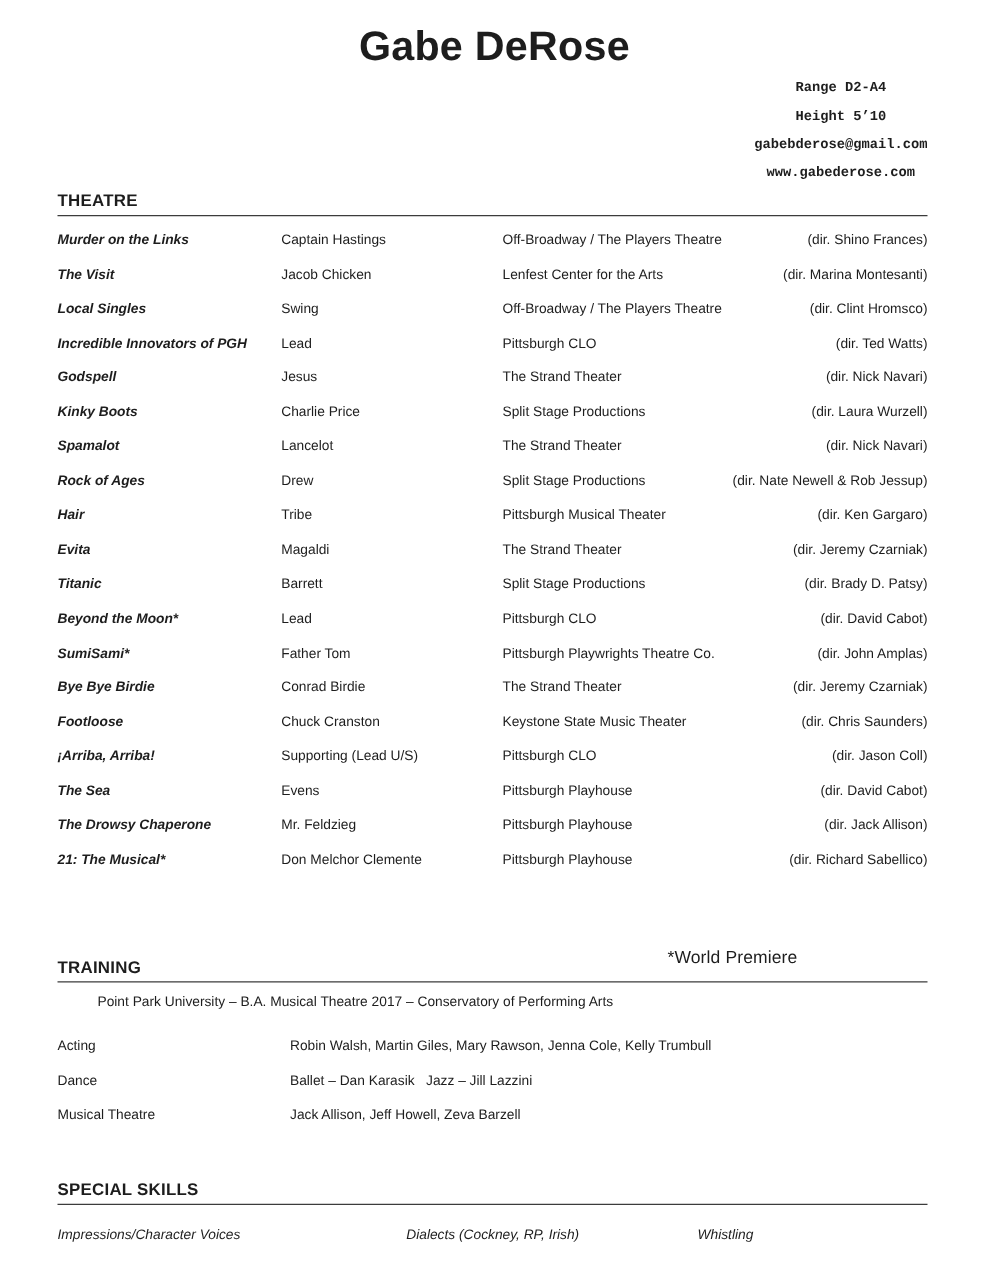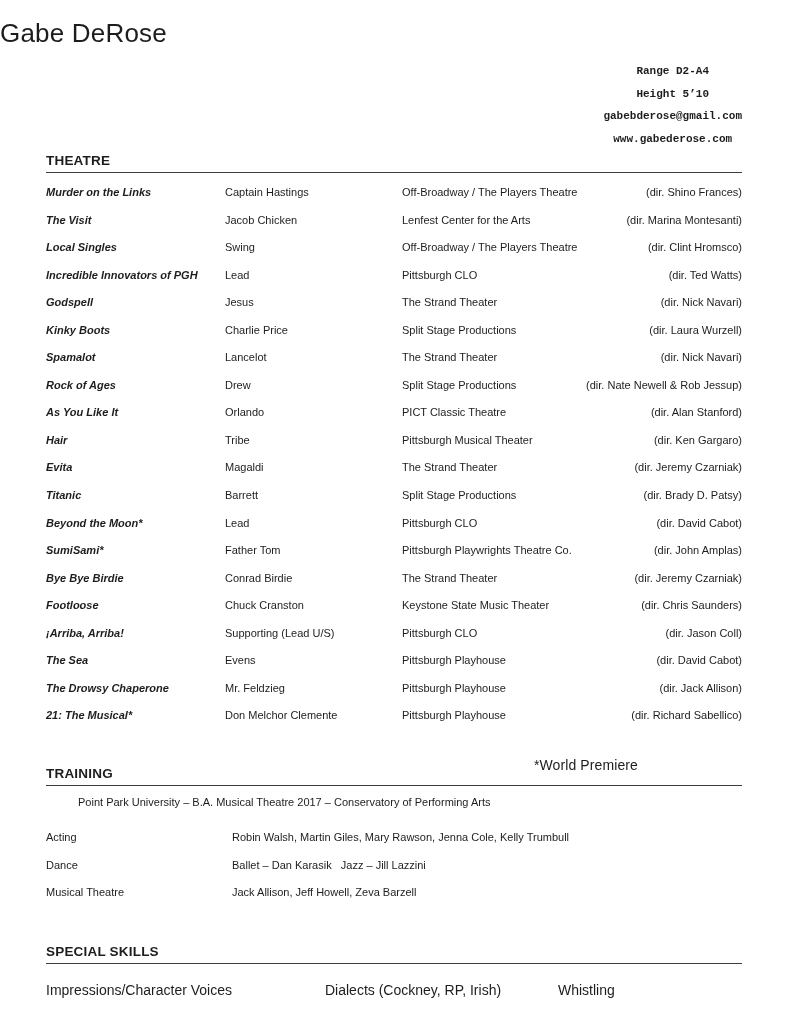--- a/index.html
+++ b/index.html
@@ -7,21 +7,22 @@
   .page {
     position:relative;
     width:791px; height:1023px;
     background:#ffffff;
     font-family:"Liberation Sans", sans-serif;
     color:#1d1d1d;
     overflow:hidden;
   }
   .name {
     position:absolute; top:18px; left:0; width:100%;
-    font-size:26px; font-weight:normal; letter-spacing:0.2px;
+    text-align:center;
+    font-size:33px; font-weight:bold; letter-spacing:0.2px;
   }
   .union {
     position:absolute; top:56px; left:0; width:100%;
     text-align:center;
     font-size:9px; letter-spacing:0.6px;
   }
   .contact {
     position:absolute; top:60px; right:49px;
     text-align:center;
     font-size:11px; font-weight:bold; line-height:22.5px;font-family:Liberation Mono, monospace;
@@ -58,21 +59,22 @@
     grid-template-columns:186px 1fr;
     height:27.6px;
     font-size:11px;
     align-items:start;
   }
   .tr-value { white-space:pre-wrap; }
   .skills-row {
     display:grid;
     grid-template-columns:279px 233px 1fr;
     margin-top:18px;
-    font-size:14px;
+    font-size:11px;
+    font-style:italic;
   }
   .pos-theatre { top:153px; }
   .pos-training { top:766px; }
   .pos-skills { top:944px; }
 </style>
 </head>
 <body>
 
 <div class="page">
 
@@ -139,26 +141,20 @@
     <span class="t-dir">(dir. Nick Navari)</span>
   </div>
 
   <div class="t-row">
     <span class="t-show">Rock of Ages</span>
     <span class="t-role">Drew</span>
     <span class="t-venue">Split Stage Productions</span>
     <span class="t-dir">(dir. Nate Newell &amp; Rob Jessup)</span>
   </div>
 
-  <div class="t-row">
-    <span class="t-show">As You Like It</span>
-    <span class="t-role">Orlando</span>
-    <span class="t-venue">PICT Classic Theatre</span>
-    <span class="t-dir">(dir. Alan Stanford)</span>
-  </div>
 
   <div class="t-row">
     <span class="t-show">Hair</span>
     <span class="t-role">Tribe</span>
     <span class="t-venue">Pittsburgh Musical Theater</span>
     <span class="t-dir">(dir. Ken Gargaro)</span>
   </div>
 
   <div class="t-row">
     <span class="t-show">Evita</span>

